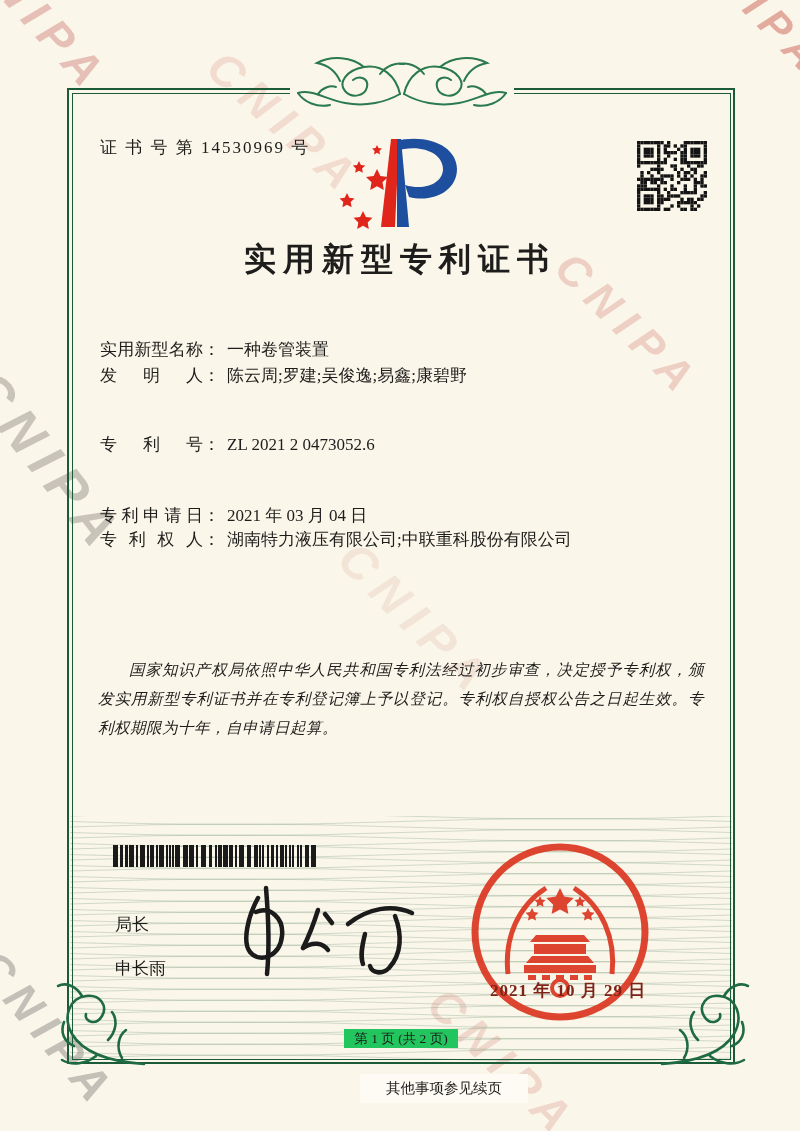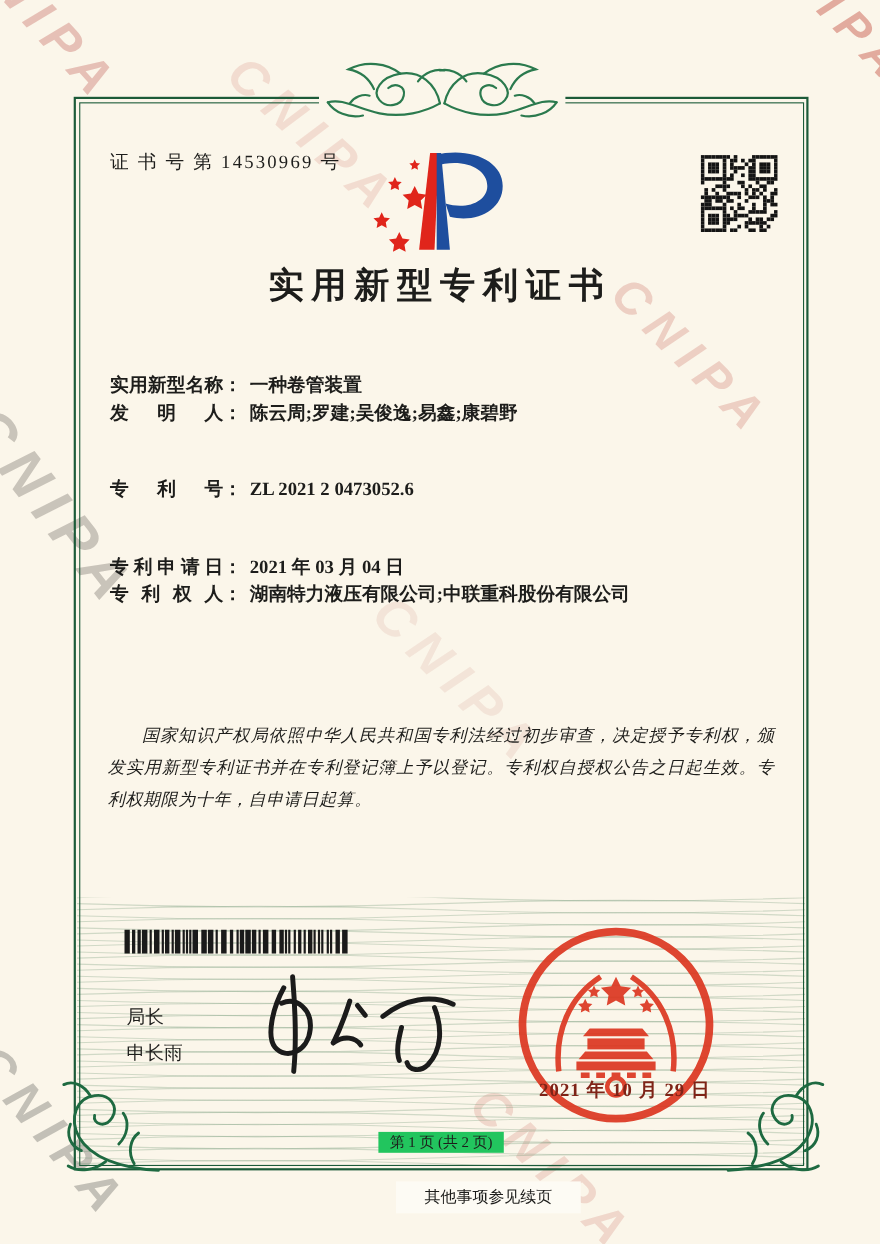--- a/index.html
+++ b/index.html
@@ -29,32 +29,32 @@
   .top-ornament{position:absolute; left:288px; top:50px;}
   .corner-ornament{position:absolute; top:974px;}
   .corner-left{left:52px;}
   .corner-right{left:658px; transform:scaleX(-1);}
   
   .cert-no{position:absolute; left:100px; top:136px; font-size:17px; letter-spacing:2px;}
   .logo{position:absolute; left:333px; top:131px;}
   .qr{position:absolute; left:637px; top:141px;}
   .title{position:absolute; left:0; top:238px; width:800px; text-align:center;
          font-size:32px; font-weight:bold; letter-spacing:7px;}
-  .field-row{position:absolute; left:100px; font-size:17px; white-space:nowrap;font-weight:bold;}
+  .field-row{position:absolute; left:100px; font-size:17px; white-space:nowrap;}
   .flabel{display:inline-block; width:103px; text-align:justify; text-align-last:justify; vertical-align:top;}
   .fvalue{margin-left:7px;}
   .grant-no{position:absolute; left:420px; top:0;}
   .grant-no .glabel{letter-spacing:2px;}
   .paras{position:absolute; left:98px; top:655px; width:606px; font-size:15.5px;
          line-height:29px; text-align:justify; letter-spacing:.5px;}
   .paras p{margin:0; text-indent:2em;font-style:italic;}
   .barcode{position:absolute; left:113px; top:845px;}
   .officer{position:absolute; left:115px; top:913px;
            font-family:"Liberation Sans","DejaVu Sans",sans-serif; font-size:17px;}
-  .officer div{margin-bottom:10px;}
+  .officer div{margin-bottom:21px;}
   .signature{position:absolute; left:222px; top:882px;}
   .seal{position:absolute; left:470px; top:842px; opacity:.93;}
   .seal-date{position:absolute; left:490px; top:979px; width:170px; font-size:17px;
              color:#7e2317; font-weight:bold; letter-spacing:1px; white-space:nowrap;}
   .page-indicator{position:absolute; left:67px; top:1030px; width:668px; text-align:center; font-size:13.5px;}
   .page-indicator span{background:#22c55e; padding:2px 10px;}
   .continuation{position:absolute; left:0; top:1074px; width:800px; text-align:center; font-size:14.5px;padding-left:44px;}
   .continuation span{background:#fdfbf4; padding:5px 26px; display:inline-block;}
 </style>
 </head>

